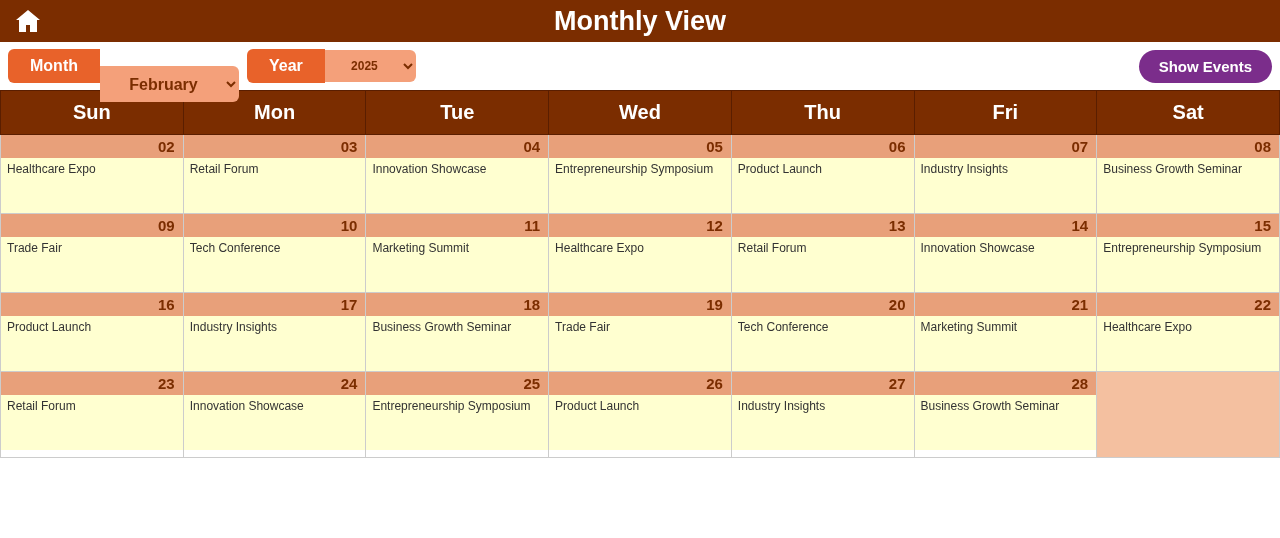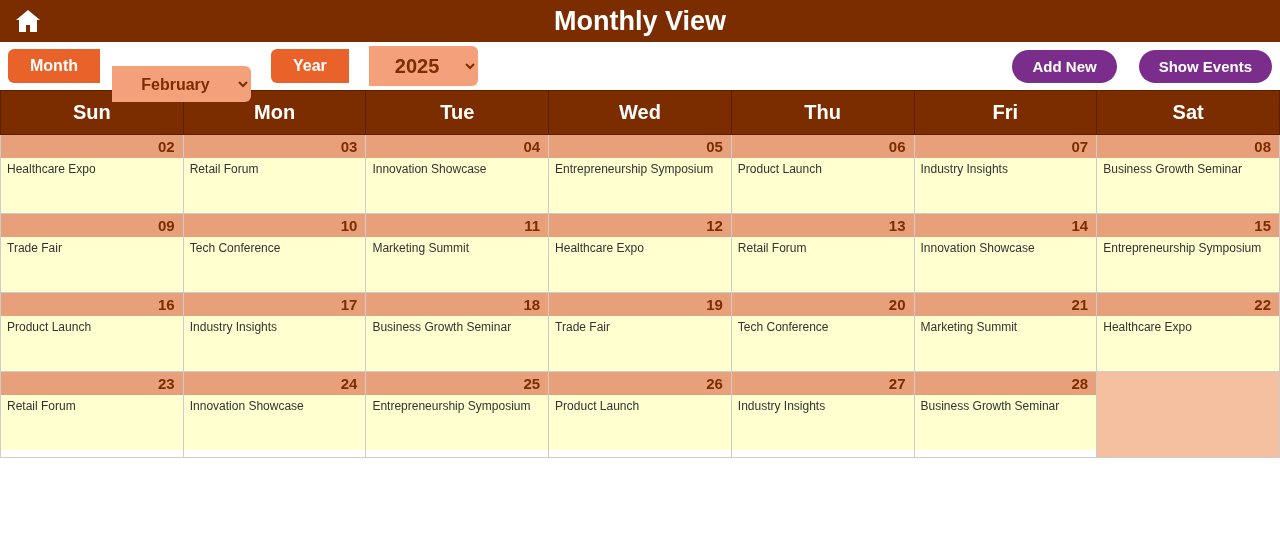--- a/index.html
+++ b/index.html
@@ -27,21 +27,21 @@
       width: 28px;
       height: 28px;
     }
 
     
     .controls-row {
       display: flex;
       align-items: center;
       background: #fff;
       padding: 6px 8px;
-      gap: 12px;
+      gap: 0;
       height: 48px;
     }
     .ctrl-btn {
       background: #E8622A;
       color: white;
       font-weight: bold;
       font-size: 16px;
       padding: 8px 22px;
       border: none;
       cursor: pointer;
@@ -67,28 +67,27 @@
       color: white;
       font-weight: bold;
       font-size: 16px;
       padding: 8px 22px;
       margin-left: 8px;
       border-radius: 6px 0 0 6px;
     }
     .ctrl-year-val {
       background: #F4A07A;
       color: #7B2D00;
-      font-size: 20px;
+      font-size: 12px;
       font-weight: bold;
       border: none;
       padding: 8px 22px;
       border-radius: 0 6px 6px 0;
       min-width: 80px;
-      text-align: left;
-      margin-left: 8px;
+      text-align: right;
     }
     .spacer { flex: 1; }
     .btn-add {
       background: #7B2D8B;
       color: white;
       font-weight: bold;
       font-size: 15px;
       padding: 8px 20px;
       border: none;
       border-radius: 22px;
@@ -174,21 +173,20 @@
     <option>December</option>
   </select>
   <span class="ctrl-year-label">Year</span>
   <select class="ctrl-year-val">
     <option>2023</option>
     <option>2024</option>
     <option selected="">2025</option>
     <option>2026</option>
   </select>
   <div class="spacer"></div>
-  <button class="btn-add">Add New</button>
   <button class="btn-show">Show Events</button>
 </div>
 
 <table class="calendar-table">
   <thead>
     <tr id="weekday-header">
         <th>Sun</th>
         <th>Mon</th>
         <th>Tue</th>
         <th>Wed</th>

